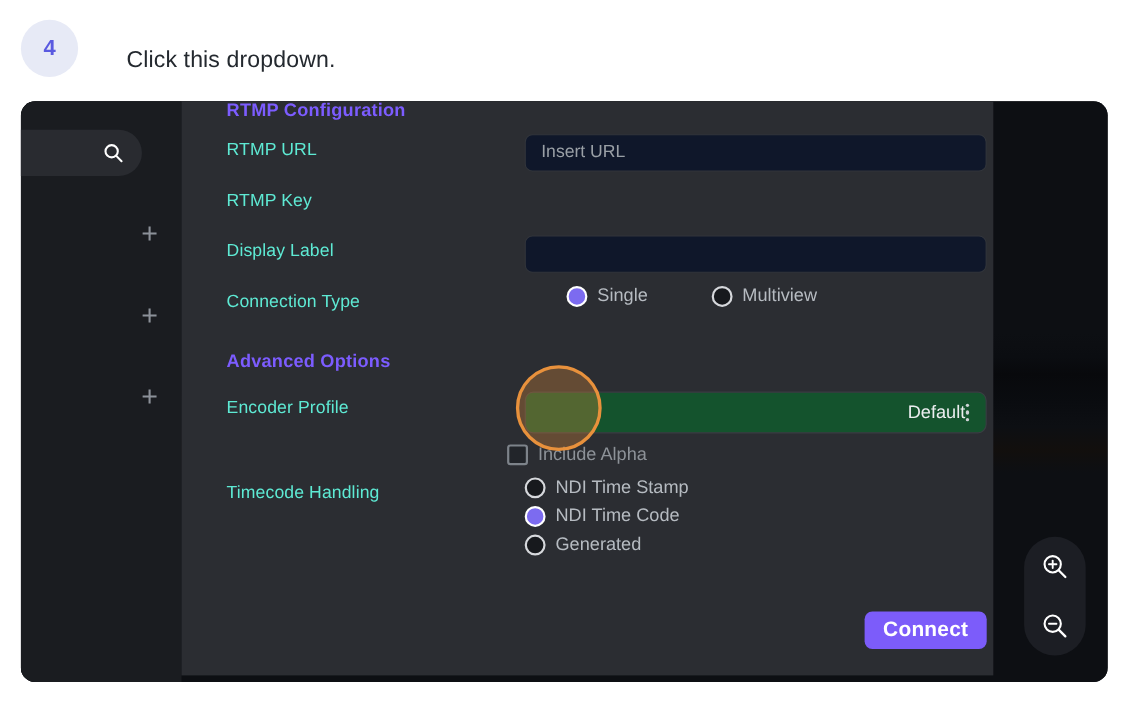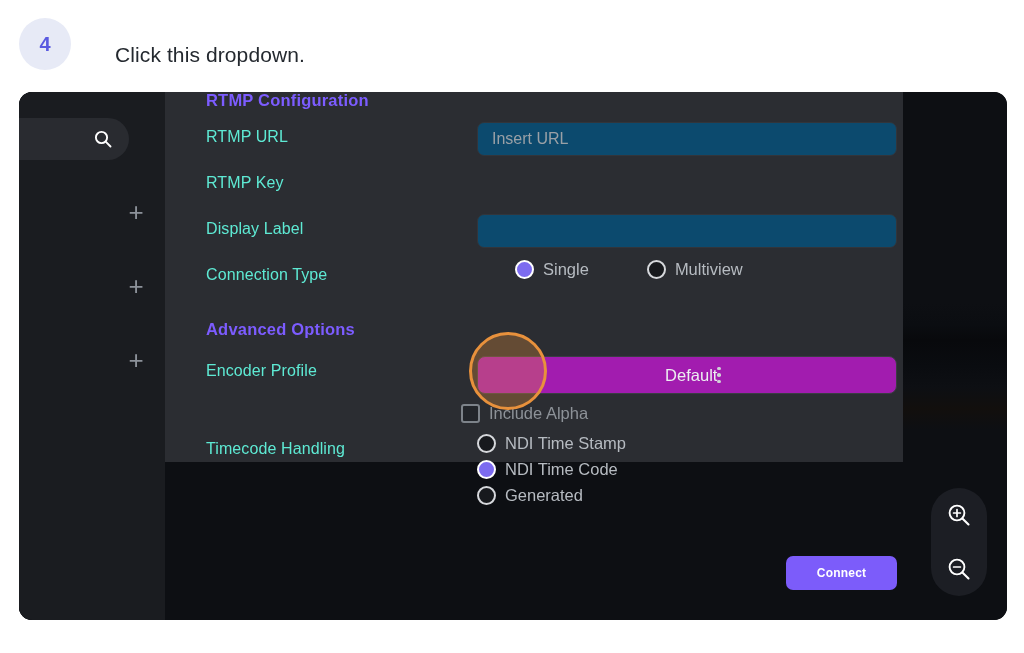--- a/index.html
+++ b/index.html
@@ -112,21 +112,21 @@
     font-size: 19px;
     font-weight: bold;
     color: #6a62e8;
     letter-spacing: .5px;
   }
 
   
   .settings-panel {
     position: absolute;
     left: 146px; top: 0;
-    width: 738px; height: 370px;
+    width: 738px; height: 522px;
     background: #2b2d32;
   }
   .panel-inner {
     position: absolute;
     left: 0; top: 0;
     width: 738px; height: 522px;
     padding: 0 24px;
   }
 
   .section-title {
@@ -151,21 +151,21 @@
   .lbl-key   { top: 82px; }
   .lbl-disp  { top: 128px; }
   .lbl-conn  { top: 174px; }
   .lbl-enc   { top: 270px; }
   .lbl-time  { top: 348px; }
 
   .text-input {
     position: absolute;
     left: 312px;
     width: 420px; height: 34px;
-    background: #0c4a6e;
+    background: #0f172a;
     border: 1px solid #32353b;
     border-radius: 7px;
     display: flex;
     align-items: center;
     padding-left: 14px;
     font-size: 16px;
     color: #9aa0a6;
   }
   .inp-url  { top: 30px; }
   .inp-key  { top: 76px; }
@@ -201,27 +201,27 @@
   .radio-label {
     font-size: 16.5px;
     color: #b6bbc1;
   }
 
   
   .dropdown {
     position: absolute;
     left: 312px; top: 264px;
     width: 420px; height: 38px;
-    background: #a21caf;
+    background: #14532d;
     border: 1px solid #3a3d43;
     border-radius: 8px;
     display: flex;
     align-items: center;
-    justify-content: center;
-    padding: 0 2px 0 14px;
+    justify-content: flex-end;
+    padding: 0 15px 0 14px;
   }
   .dropdown-value {
     font-size: 16.5px;
     color: #eceef0;
   }
   .kebab {
     display: flex;
     flex-direction: column;
     gap: 3px;
   }
@@ -265,21 +265,21 @@
   
   .connect-button {
     position: absolute;
     left: 621px; top: 464px;
     width: 111px; height: 34px;
     background: #7c5cfa;
     border-radius: 7px;
     display: flex;
     align-items: center;
     justify-content: center;
-    font-size: 12px;
+    font-size: 19px;
     font-weight: bold;
     color: #ffffff;
     letter-spacing: .2px;
   }
 
   
   .zoom-controls {
     position: absolute;
     right: 20px; bottom: 24px;
     width: 56px; height: 108px;

